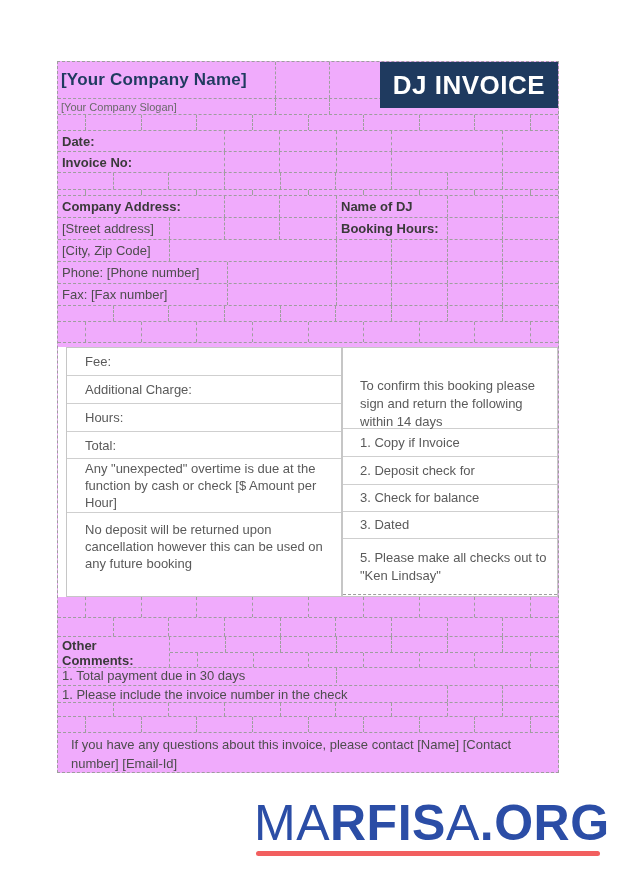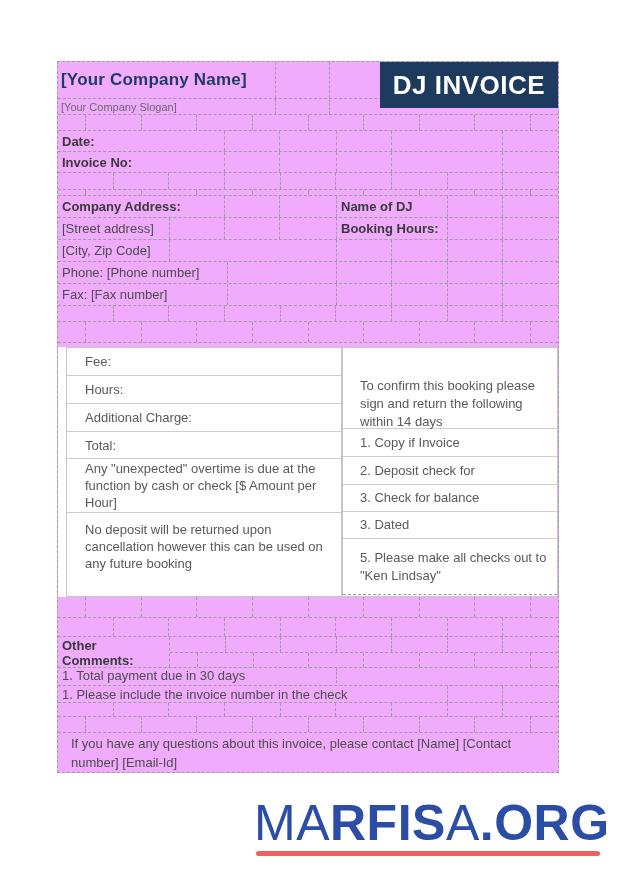--- a/index.html
+++ b/index.html
@@ -74,21 +74,21 @@
   .cmt-label{
     width:112px;border-right:1px dashed var(--grid);
     font-weight:bold;color:var(--label);font-size:13px;line-height:15px;
     padding:1px 0 0 4px;
   }
   .cmt-right{flex:1;display:flex;flex-direction:column;}
   .cmt-right .sub{flex:1;display:flex;}
   .cmt-right .sub:first-child{border-bottom:1px dashed var(--grid);}
   .contact-cell{
     width:500px;color:var(--body);font-size:13px;line-height:19px;
-    padding:2px 20px 0 13px;align-items:flex-end;display:flex;
+    padding:2px 20px 0 13px;align-items:center;display:flex;
   }
   
   .logo{
     position:absolute;left:254px;top:797px;width:348px;
     color:var(--logoblue);font-size:50px;line-height:52px;letter-spacing:0.5px;
     text-align:right;cursor:pointer;
   }
   .logo .lt{font-weight:400;}
   .logo .hv{font-weight:700;}
   .logo-underline{
@@ -263,24 +263,24 @@
       <div class="gc" style="flex-grow: 1; flex-basis: 0px;"></div>
       <div class="gc" style="flex-grow: 0.5; flex-basis: 0px;"></div>
     </div>
 
   <div class="feewrap">
     <div class="feebox">
       <div class="feerow" style="height:28px;">
           <span>Fee:</span>
         </div>
       <div class="feerow" style="height:28px;">
+          <span>Additional Charge:</span>
+        </div>
+      <div class="feerow" style="height:28px;">
           <span>Hours:</span>
-        </div>
-      <div class="feerow" style="height:28px;">
-          <span>Additional Charge:</span>
         </div>
       <div class="feerow" style="height:27px;">
           <span>Total:</span>
         </div>
       <div class="feerow" style="height:54px;">
           <span>Any "unexpected" overtime is due at the function by cash or check [$ Amount per Hour]</span>
         </div>
       <div class="feerow" style="height:57px;align-items:flex-start;padding-top:8px;">
           <span>No deposit will be returned upon cancellation however this can be used on any future booking</span>
         </div>

